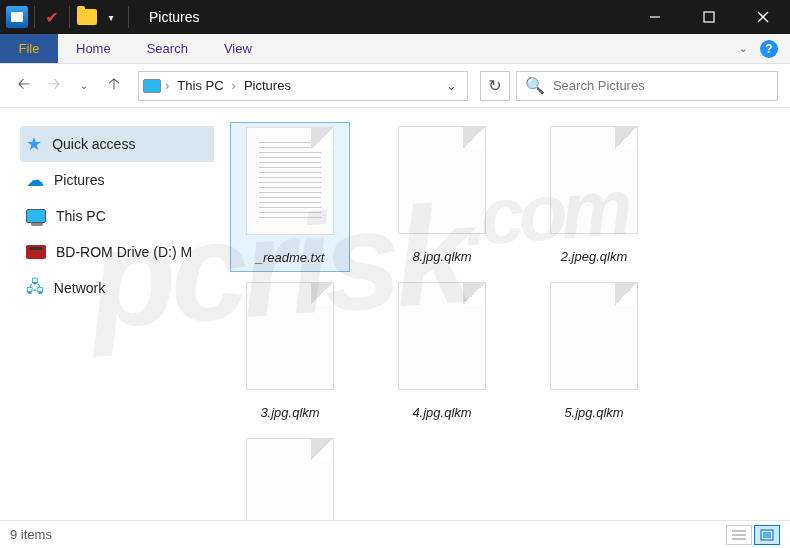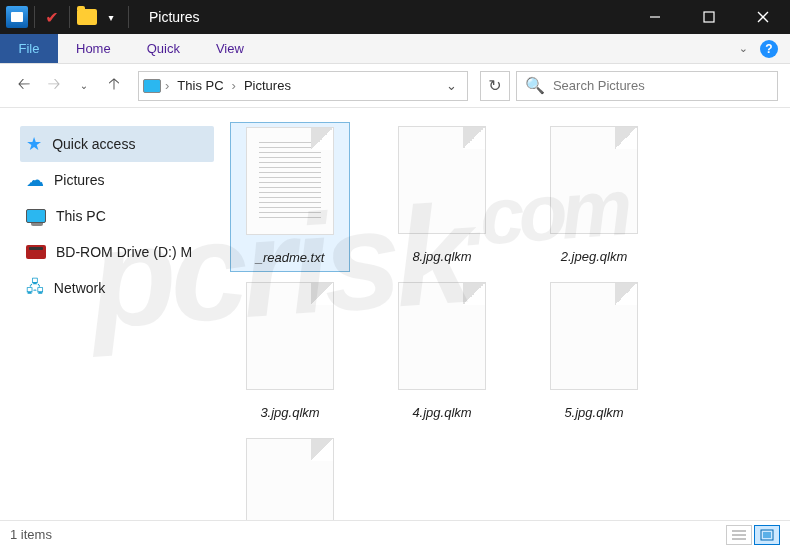--- a/index.html
+++ b/index.html
@@ -13,21 +13,21 @@
 .qat-sep { width:1px; height:22px; background:#444; margin:0 4px; }
 .qat-btn { width:22px;height:22px;display:flex;align-items:center;justify-content:center;color:#fff; }
 .folder-icon-sm { width:20px;height:16px;background:#ffcc33;border-radius:2px;position:relative; }
 .folder-icon-sm::before{content:"";position:absolute;top:-3px;left:0;width:8px;height:4px;background:#ffcc33;border-radius:2px 2px 0 0;}
 .tb-title { margin-left: 14px; font-size: 14px; color:#fff; }
 .tb-right { margin-left:auto; display:flex; }
 .winbtn { width:54px; height:34px; display:flex; align-items:center; justify-content:center; color:#fff; }
 
 
 .menubar { height: 30px; background:#f5f5f5; display:flex; align-items:stretch; border-bottom:1px solid #e0e0e0; }
-.filetab { width:58px; background:#2b579a; color:#7dd3fc; display:flex; align-items:center; justify-content:center; font-size:13px; }
+.filetab { width:58px; background:#2b579a; color:#eab308; display:flex; align-items:center; justify-content:center; font-size:13px; }
 .menutab { padding:0 18px; display:flex; align-items:center; font-size:13px; color:#4c1d95; }
 .menu-right { margin-left:auto; display:flex; align-items:center; padding-right:12px; gap:12px; }
 .chevron-sm { color:#666; font-size:11px; }
 .help-icon { width:18px;height:18px;border-radius:50%;background:#1e90ff;color:#fff;display:flex;align-items:center;justify-content:center;font-size:12px;font-weight:bold; }
 
 
 .navbar { height: 44px; display:flex; align-items:center; padding:0 12px; gap:6px; border-bottom:1px solid #e5e5e5; }
 .navbtn { width:24px; height:24px; display:flex; align-items:center; justify-content:center; color:#555; }
 .navbtn.disabled { color:#bbb; }
 .addressbar { flex:1; height:30px; border:1px solid #ccc; display:flex; align-items:center; padding:0 4px; gap:4px; font-size:13px; margin:0 6px; background:#fff; }
@@ -107,21 +107,21 @@
           <line x1="1" y1="1" x2="11" y2="11" stroke="#fff" stroke-width="1.3"></line>
           <line x1="11" y1="1" x2="1" y2="11" stroke="#fff" stroke-width="1.3"></line>
         </svg>
       </div>
   </div>
 </div>
 
 <div class="menubar">
   <div class="filetab">File</div>
   <div class="menutab">Home</div>
-  <div class="menutab">Quick</div>
+  <div class="menutab">Search</div>
   <div class="menutab">View</div>
   <div class="menu-right">
     <span class="chevron-sm">⌄</span>
     <span class="help-icon">?</span>
   </div>
 </div>
 
 <div class="navbar">
   <div class="navbtn">🡠</div>
   <div class="navbtn disabled">🡢</div>
@@ -205,21 +205,21 @@
       </div>
       <div class="file">
         <div class="thumb">
           <div class="fold"></div>
         </div>
       </div>
     </div>
 </div>
 
 <div class="statusbar">
-  <span>1 items</span>
+  <span>9 items</span>
   <div class="status-right">
     <div class="viewbtn">
       <svg width="14" height="12">
           <line x1="0" y1="2" x2="14" y2="2" stroke="#888"></line>
           <line x1="0" y1="6" x2="14" y2="6" stroke="#888"></line>
           <line x1="0" y1="10" x2="14" y2="10" stroke="#888"></line>
         </svg>
     </div>
     <div class="viewbtn active">
       <svg width="14" height="12">

